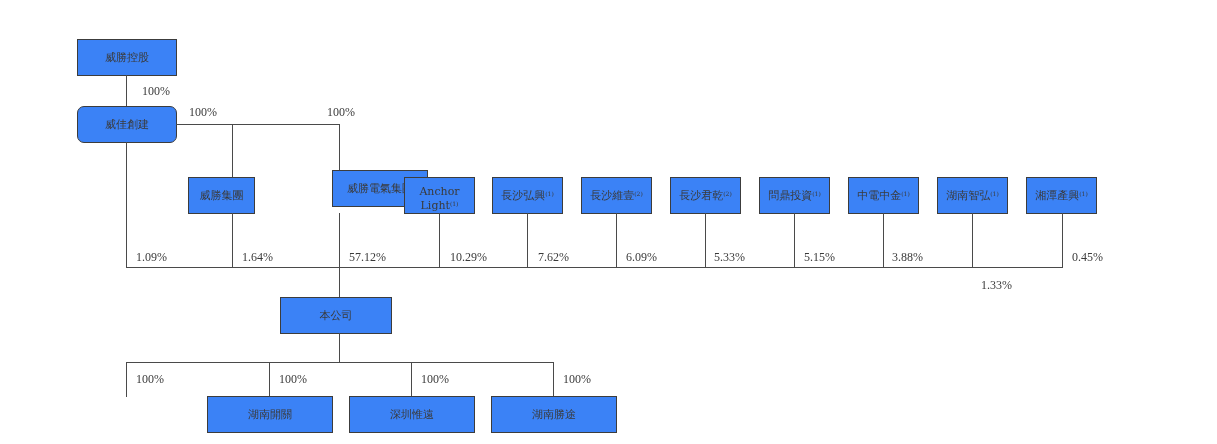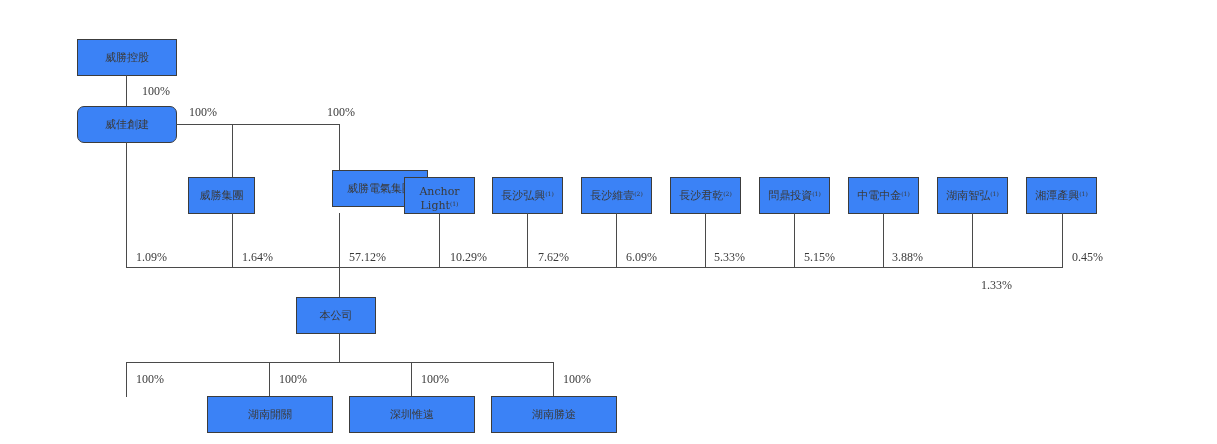--- a/index.html
+++ b/index.html
@@ -88,21 +88,21 @@
   <span class="pct" style="left:349px;top:250px;">57.12%</span>
   <span class="pct" style="left:450px;top:250px;">10.29%</span>
   <span class="pct" style="left:538px;top:250px;">7.62%</span>
   <span class="pct" style="left:626px;top:250px;">6.09%</span>
   <span class="pct" style="left:714px;top:250px;">5.33%</span>
   <span class="pct" style="left:804px;top:250px;">5.15%</span>
   <span class="pct" style="left:892px;top:250px;text-align:center;">3.88%</span>
   <span class="pct" style="left:981px;top:250px;margin-top:28px;">1.33%</span>
   <span class="pct" style="left:1072px;top:250px;">0.45%</span>
 
-  <div class="box" style="left:296px;top:297px;width:80px;height:37px;">
+  <div class="box" style="left:280px;top:297px;width:112px;height:37px;">
     <span>本公司</span>
   </div>
   <div class="vline" style="left:339px;top:333px;height:29px;"></div>
 
   <div class="hline" style="left:126px;top:362px;width:428px;"></div>
   <div class="vline" style="left:126px;top:362px;height:35px;"></div>
   <div class="vline" style="left:269px;top:362px;height:35px;"></div>
   <div class="vline" style="left:411px;top:362px;height:35px;"></div>
   <div class="vline" style="left:553px;top:362px;height:35px;"></div>
 

